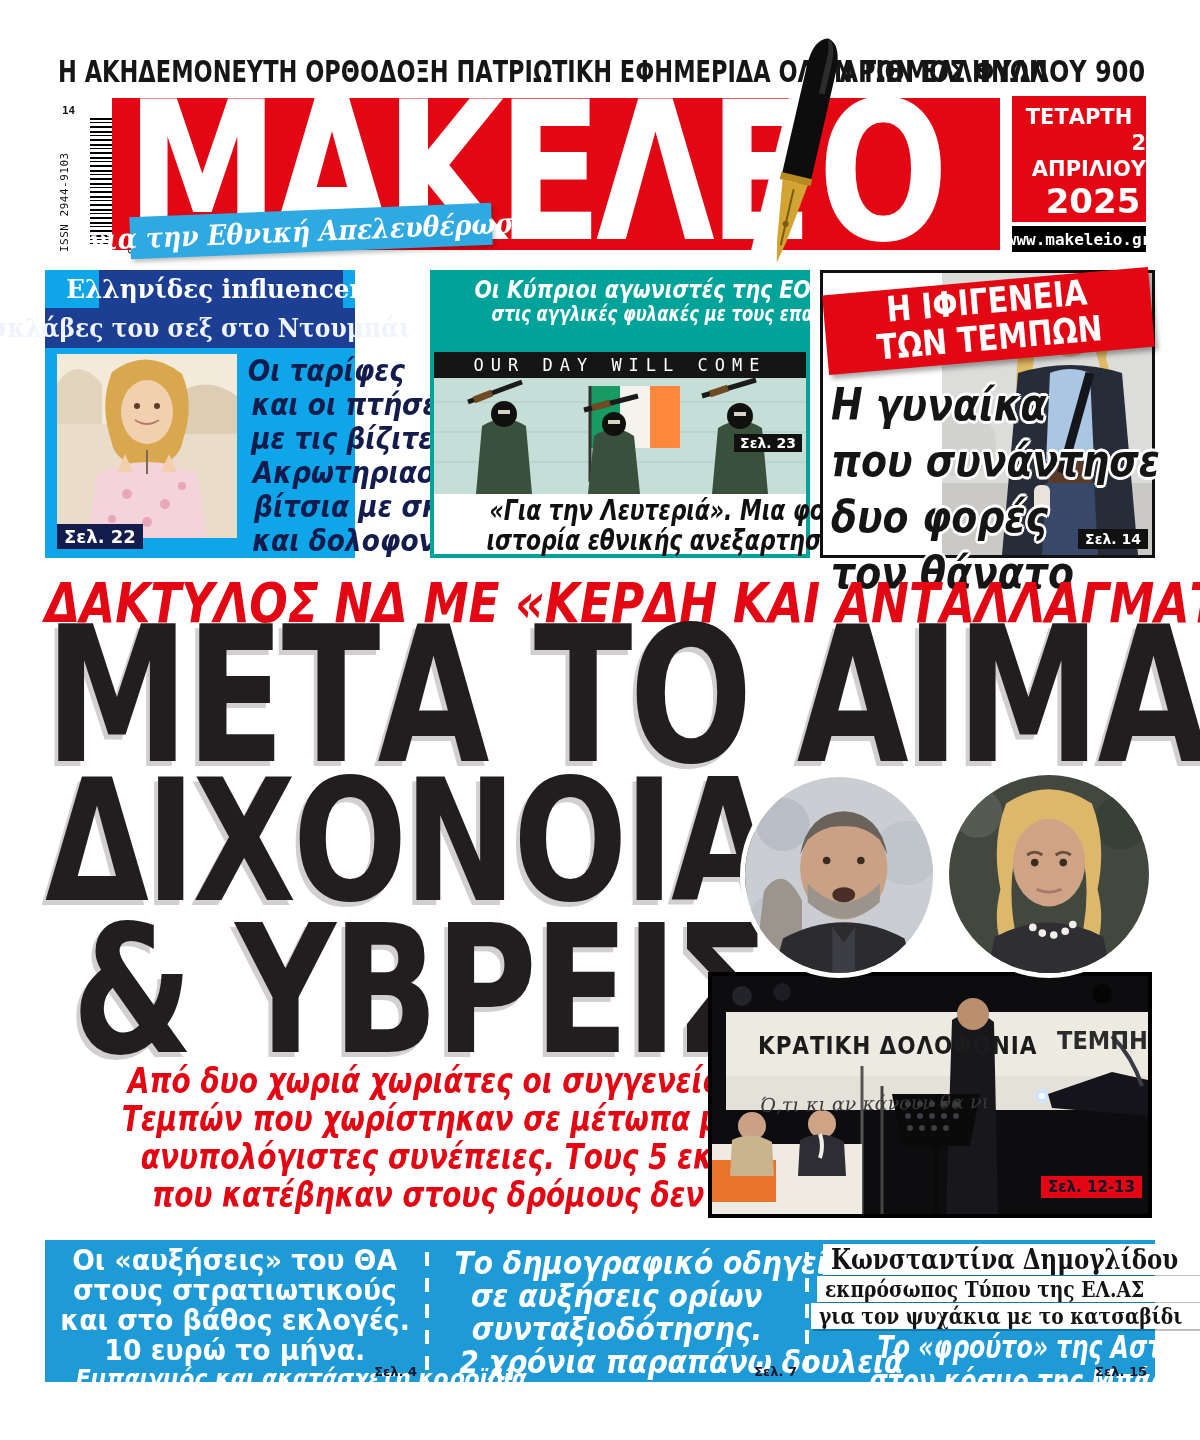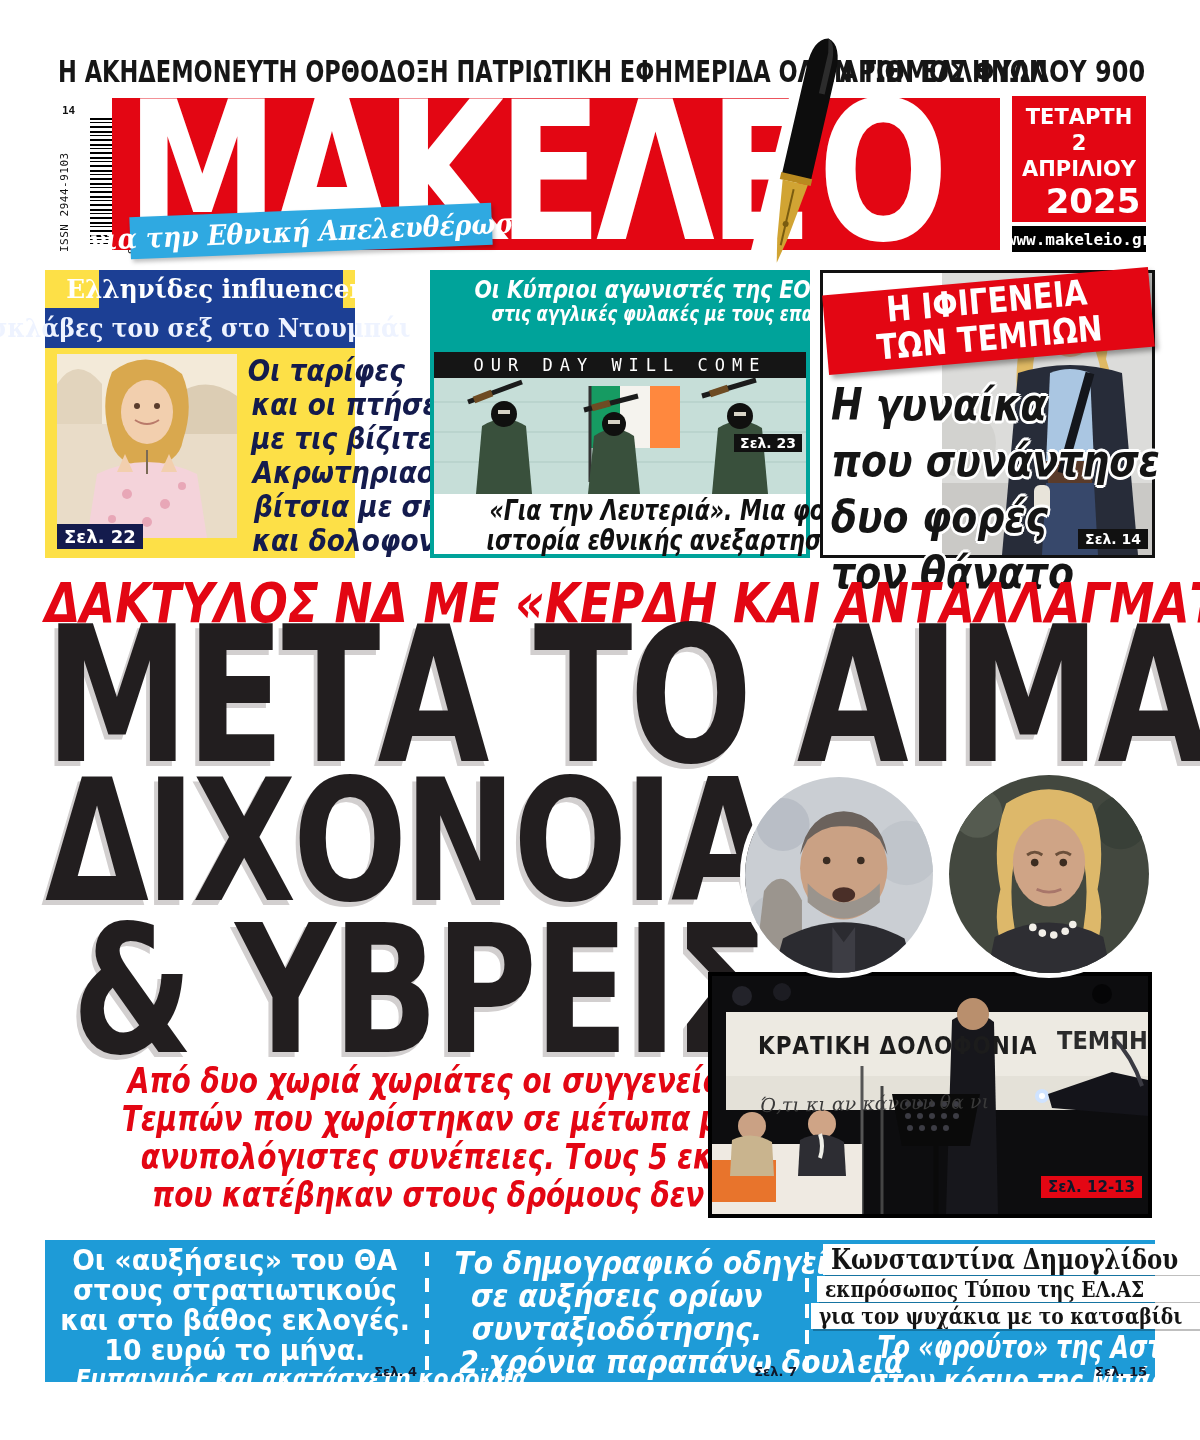--- a/index.html
+++ b/index.html
@@ -30,30 +30,30 @@
   .logo-slash{position:absolute;left:658px;top:-6px;width:30px;height:164px;background:#fff;transform:skewX(-14deg);}
   .logo-o{position:absolute;left:706px;top:4px;font-size:192px;line-height:142px;font-weight:bold;color:#fff;
           transform:scaleX(.8);transform-origin:0 0;}
   .pen{left:786px;top:34px;width:76px;height:238px;transform:rotate(13deg);transform-origin:50% 10%;z-index:6;}
   .ribbon{left:130px;top:210px;width:362px;height:42px;background:#2fa9e1;transform:rotate(-2.3deg);z-index:7;
           display:flex;align-items:center;justify-content:center;color:#fff;
           font-family:"DejaVu Serif",serif;font-style:italic;font-weight:bold;font-size:28px;
           box-shadow:2px 3px 4px rgba(0,0,0,.25);}
   .datebox{left:1012px;top:96px;width:134px;height:126px;background:#e30613;color:#fff;text-align:center;padding-top:8px;box-sizing:border-box;}
   .d-day{font-size:21px;font-weight:bold;line-height:26px;}
-  .d-date{font-size:21px;font-weight:bold;line-height:26px;}
+  .d-date{font-size:21px;font-weight:bold;line-height:26px;text-align:right;}
   .d-year{font-size:34px;font-weight:bold;line-height:38px;padding-left:28px;}
   .d-div{border-top:3px solid #fff;margin:5px 14px 4px 14px;}
   .d-price{font-size:15px;font-weight:bold;}
   .d-price b{font-size:29px;}
   .webbox{left:1012px;top:226px;width:134px;height:26px;background:#000;color:#fff;display:flex;align-items:center;justify-content:center;
           font-family:"DejaVu Sans Mono",monospace;font-weight:bold;font-size:16px;}
 
   
-  .box-inf{left:45px;top:270px;width:310px;height:288px;background:#fde047;}
+  .box-inf{left:45px;top:270px;width:310px;height:288px;background:#0ea5e9;}
   .inf-b1{position:absolute;left:54px;right:12px;top:0;height:38px;background:#1c3f94;color:#fff;
           display:flex;align-items:center;justify-content:center;font-family:"DejaVu Serif",serif;font-weight:bold;font-size:26px;}
   .inf-b2{position:absolute;left:0;right:0;top:38px;height:40px;background:#1c3f94;color:#eef3ff;
           display:flex;align-items:center;justify-content:center;font-family:"DejaVu Serif",serif;font-weight:bold;font-size:26px;}
   .inf-photo{position:absolute;left:12px;top:84px;width:180px;height:184px;}
   .inf-text{position:absolute;left:192px;right:2px;top:84px;text-align:center;color:#141b4d;
             font-weight:bold;font-style:italic;font-size:30px;line-height:34px;}
   .inf-page{position:absolute;left:12px;top:254px;background:#141b4d;color:#fff;font-size:18px;font-weight:bold;padding:2px 7px;}
 
   .box-eoka{left:430px;top:270px;width:380px;height:288px;background:#fff;border:4px solid #00a39a;box-sizing:border-box;}

